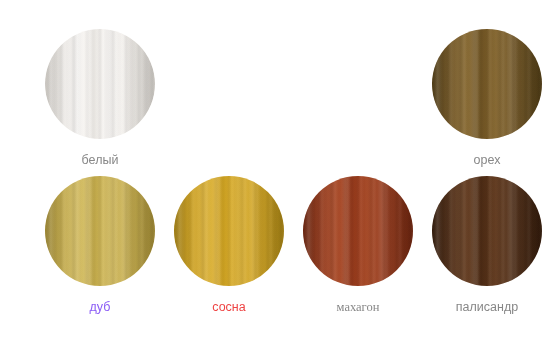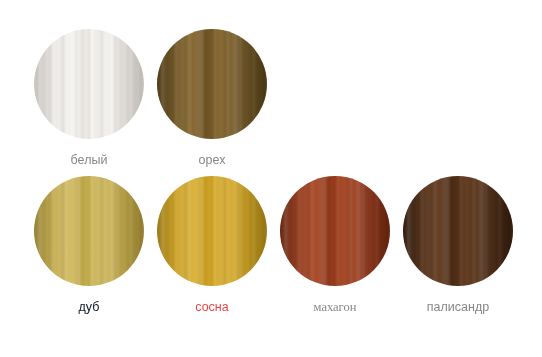--- a/index.html
+++ b/index.html
@@ -17,22 +17,22 @@
   #swatch-grid {
     position: relative;
     width: 542px;
     height: 357px;
     box-sizing: border-box;
     padding: 29px 0 0 0;
   }
 
   .swatch-row {
     display: flex;
-    justify-content: flex-start;
-    padding-left: 34px;
+    justify-content: space-between;
+    padding-left: 45px;
     box-sizing: border-box;
   }
   .swatch-row.row-top { height: 147px; }
   .swatch-row.row-bottom { height: 147px; }
 
   .swatch-cell {
     width: 110px;
     margin-right: 13px;
     display: flex;
     flex-direction: column;
@@ -129,21 +129,21 @@
   </div>
 
   <div class="swatch-row row-bottom">
 
     <div class="swatch-cell">
       <div class="swatch-disc" style="background: linear-gradient(90deg, rgb(171, 147, 56) 0%, rgb(196, 171, 74) 14%, rgb(216, 193, 102) 30%, rgb(196, 171, 74) 45%, rgb(216, 193, 102) 58%, rgb(196, 171, 74) 74%, rgb(171, 147, 56) 100%);">
         <div class="grain g1"></div>
         <div class="grain g2"></div>
         <div class="shade"></div>
       </div>
-      <div class="swatch-label" style="color: #0f172a;">дуб</div>
+      <div class="swatch-label" style="color: #8b5cf6;">дуб</div>
     </div>
 
     <div class="swatch-cell">
       <div class="swatch-disc" style="background: linear-gradient(90deg, rgb(176, 138, 21) 0%, rgb(207, 162, 32) 14%, rgb(224, 182, 60) 30%, rgb(207, 162, 32) 45%, rgb(224, 182, 60) 58%, rgb(207, 162, 32) 74%, rgb(176, 138, 21) 100%);">
         <div class="grain g1"></div>
         <div class="grain g2"></div>
         <div class="shade"></div>
       </div>
       <div class="swatch-label" style="color: #ef4444;">сосна</div>
     </div>

